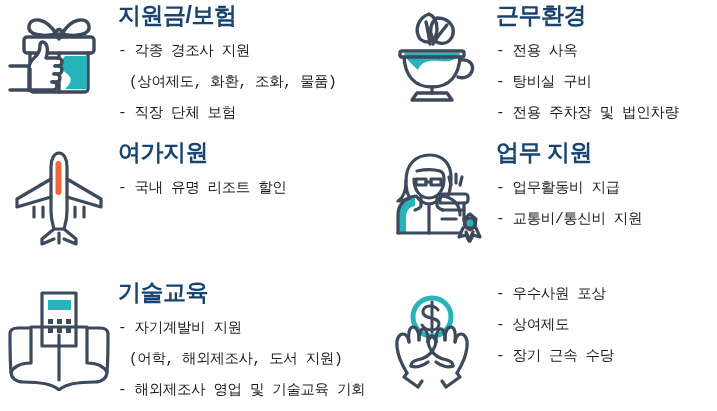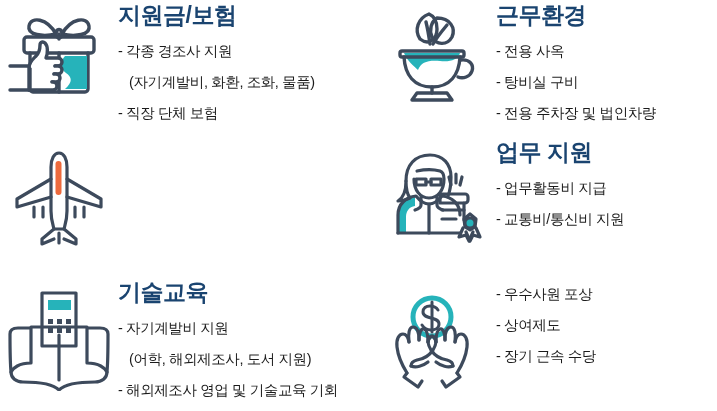--- a/index.html
+++ b/index.html
@@ -50,20 +50,21 @@
     font-weight: bold;
     line-height: 27px;
     letter-spacing: -0.5px;
     margin: 0 0 7px 0;
     white-space: nowrap;
   }
   .card-lines {
     margin: 0;
     padding: 0;
     list-style: none;
+    font-family: Liberation Mono, monospace;
   }
   .card-lines li {
     color: #1b1b1b;
     font-size: 14.5px;
     line-height: 31px;
     letter-spacing: -0.4px;
     white-space: nowrap;
   }
   .card-lines li.indented {
     padding-left: 11px;
@@ -109,21 +110,21 @@
           <path d="M45 76 h1 a4 4 0 0 1 0 8 h-24 "></path>
           <path d="M22 62 v22"></path>
           <path d="M3 60 h19 v24 h-19"></path>
         </g>
       </svg>
     </div>
     <div class="card-body">
       <div class="card-title">지원금/보험</div>
       <ul class="card-lines">
         <li>- 각종 경조사 지원</li>
-        <li class="indented">(자기계발비, 화환, 조화, 물품)</li>
+        <li class="indented">(상여제도, 화환, 조화, 물품)</li>
         <li>- 직장 단체 보험</li>
       </ul>
     </div>
   </div>
 
   <div class="benefit-card row1 col-right">
     <div class="card-icon">
       <svg width="104" height="104" viewBox="0 0 104 104" aria-hidden="true">
 
         <path d="M24 47 h56 c-2 7 -10 9 -20 8 c-12 -1 -19 1 -22 9 c-4 -4 -11 -9 -14 -17 Z" fill="#26b3ba" stroke="none"></path>
@@ -172,20 +173,26 @@
           <path d="M27 62 v10"></path>
           <path d="M36 62 v10"></path>
           <path d="M68 62 v10"></path>
           <path d="M77 62 v10"></path>
 
           <path d="M47 84 L35 94 v5 l12 -5"></path>
           <path d="M57 84 L69 94 v5 l-12 -5"></path>
           <path d="M52 88 v10"></path>
         </g>
       </svg>
+    </div>
+    <div class="card-body">
+      <div class="card-title">여가지원</div>
+      <ul class="card-lines">
+        <li>- 국내 유명 리조트 할인</li>
+      </ul>
     </div>
   </div>
 
   <div class="benefit-card row2 col-right">
     <div class="card-icon">
       <svg width="104" height="104" viewBox="0 0 104 104" aria-hidden="true">
 
         <path d="M18 88 v-18 c0 -10 7 -17 17 -18 v9 c-6 1 -9 5 -9 11 v16 Z" fill="#26b3ba" stroke="none"></path>
         <g fill="none" stroke="#3d4a5c" stroke-width="3.2" stroke-linecap="round" stroke-linejoin="round">
 

